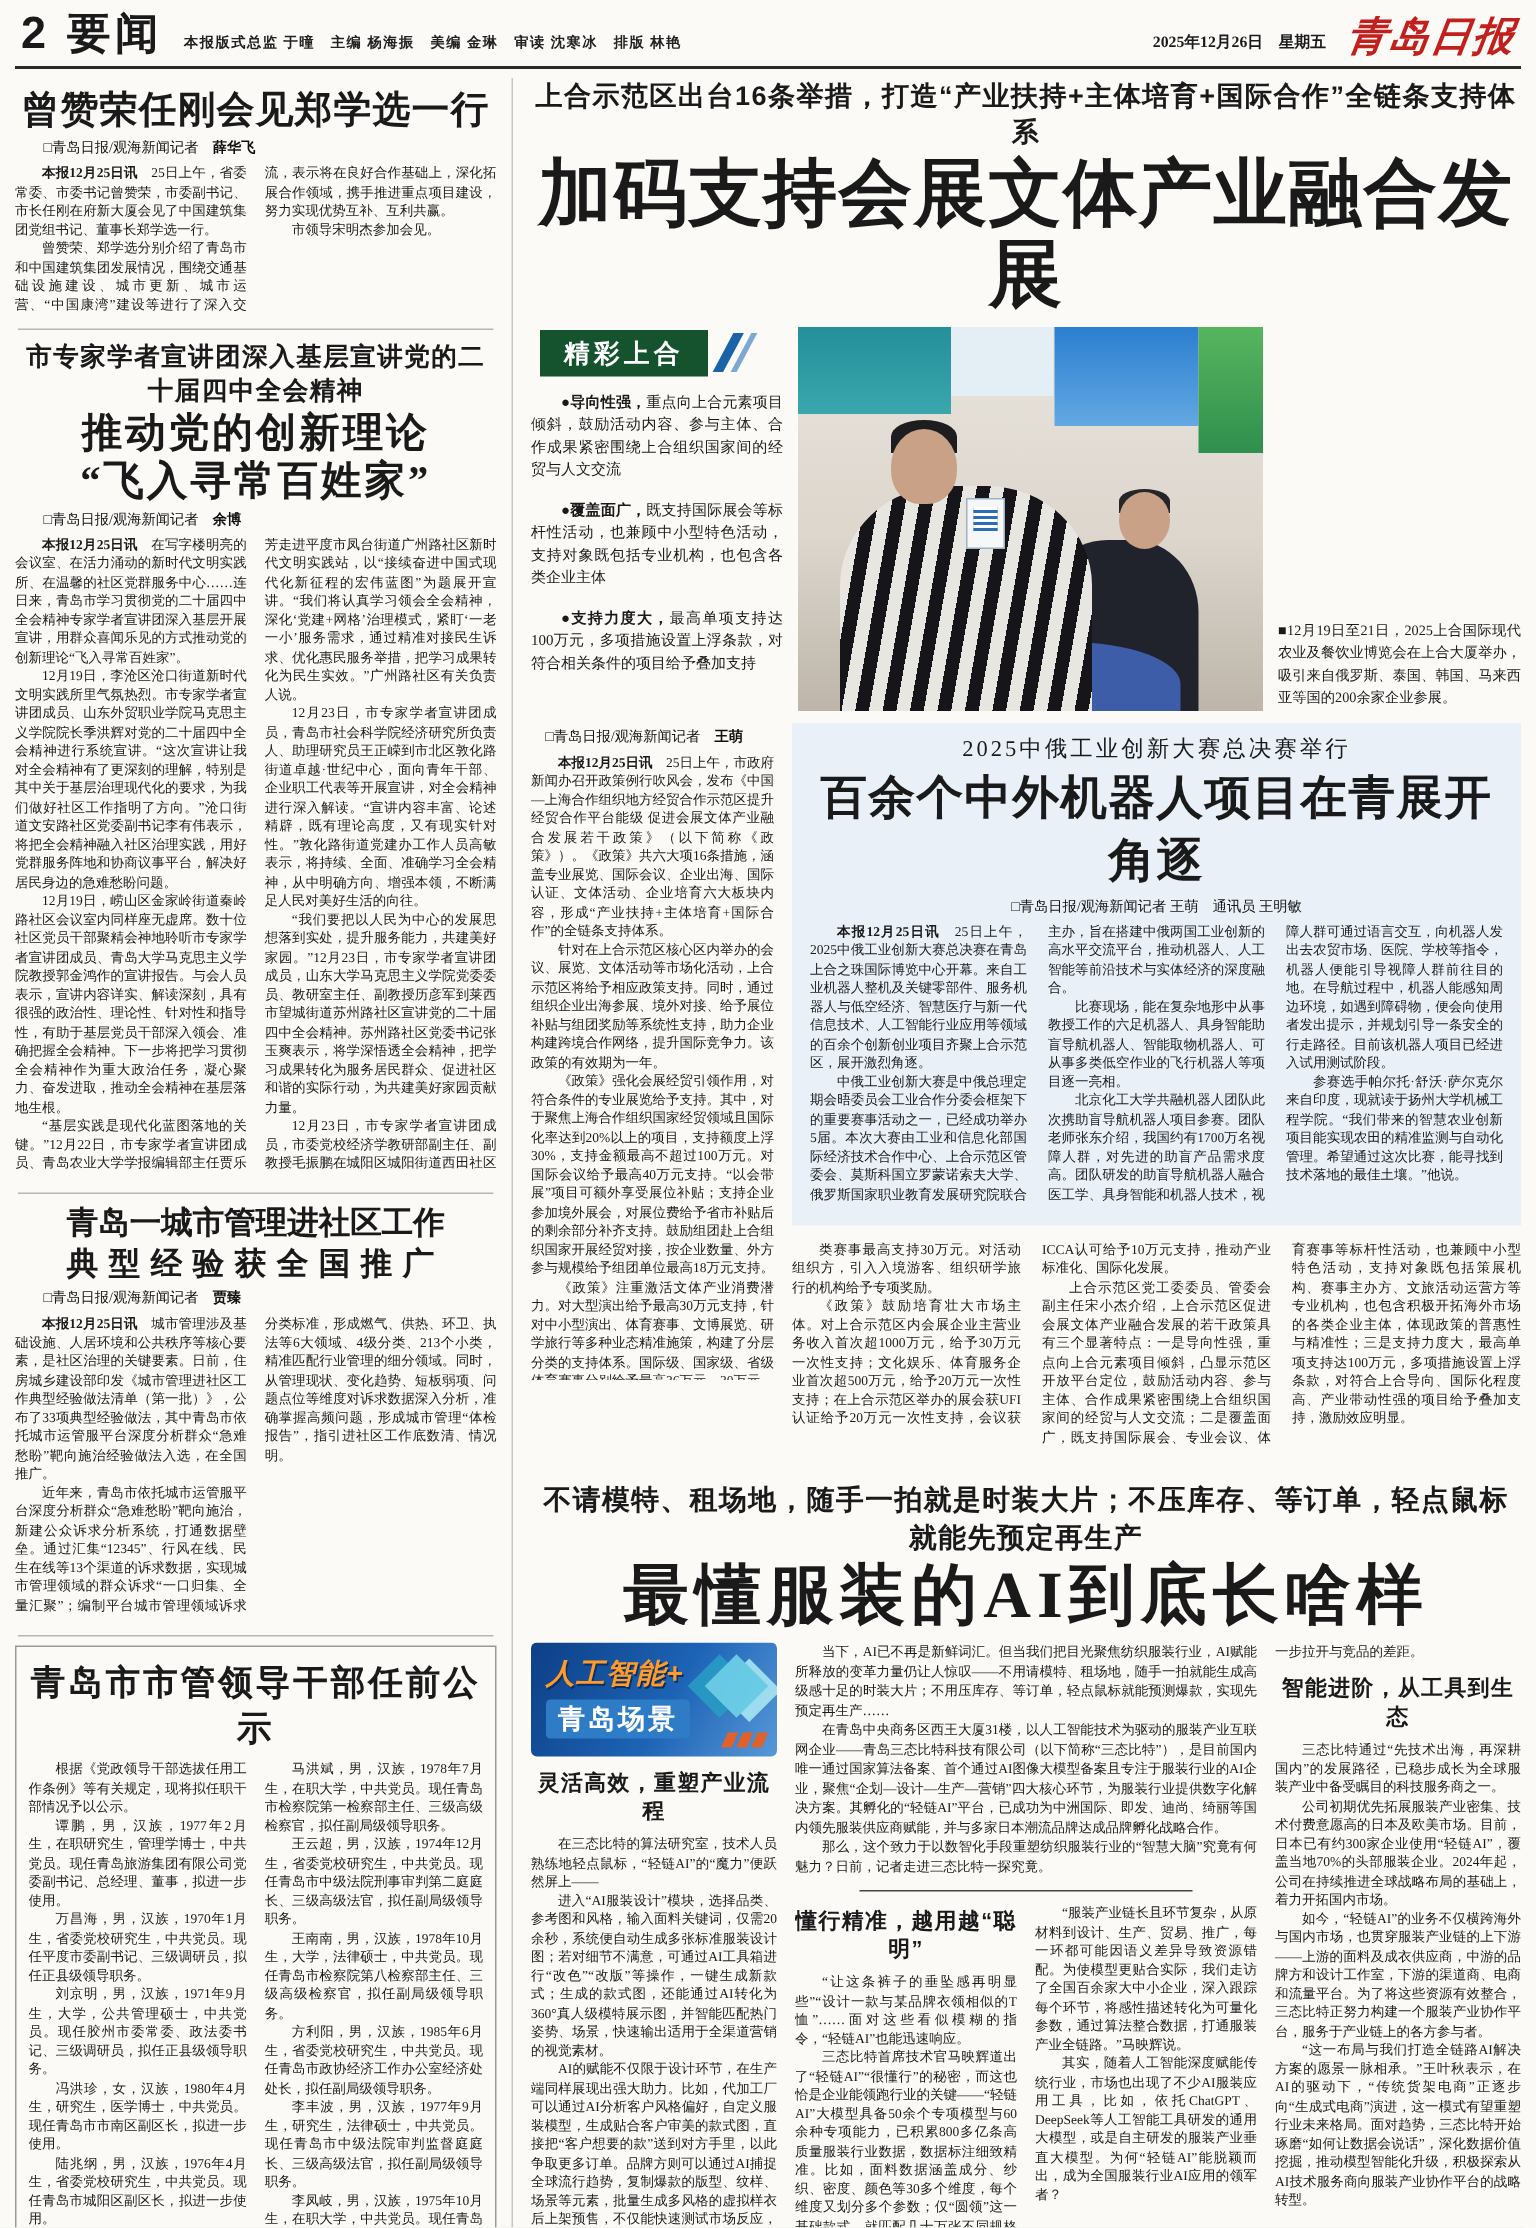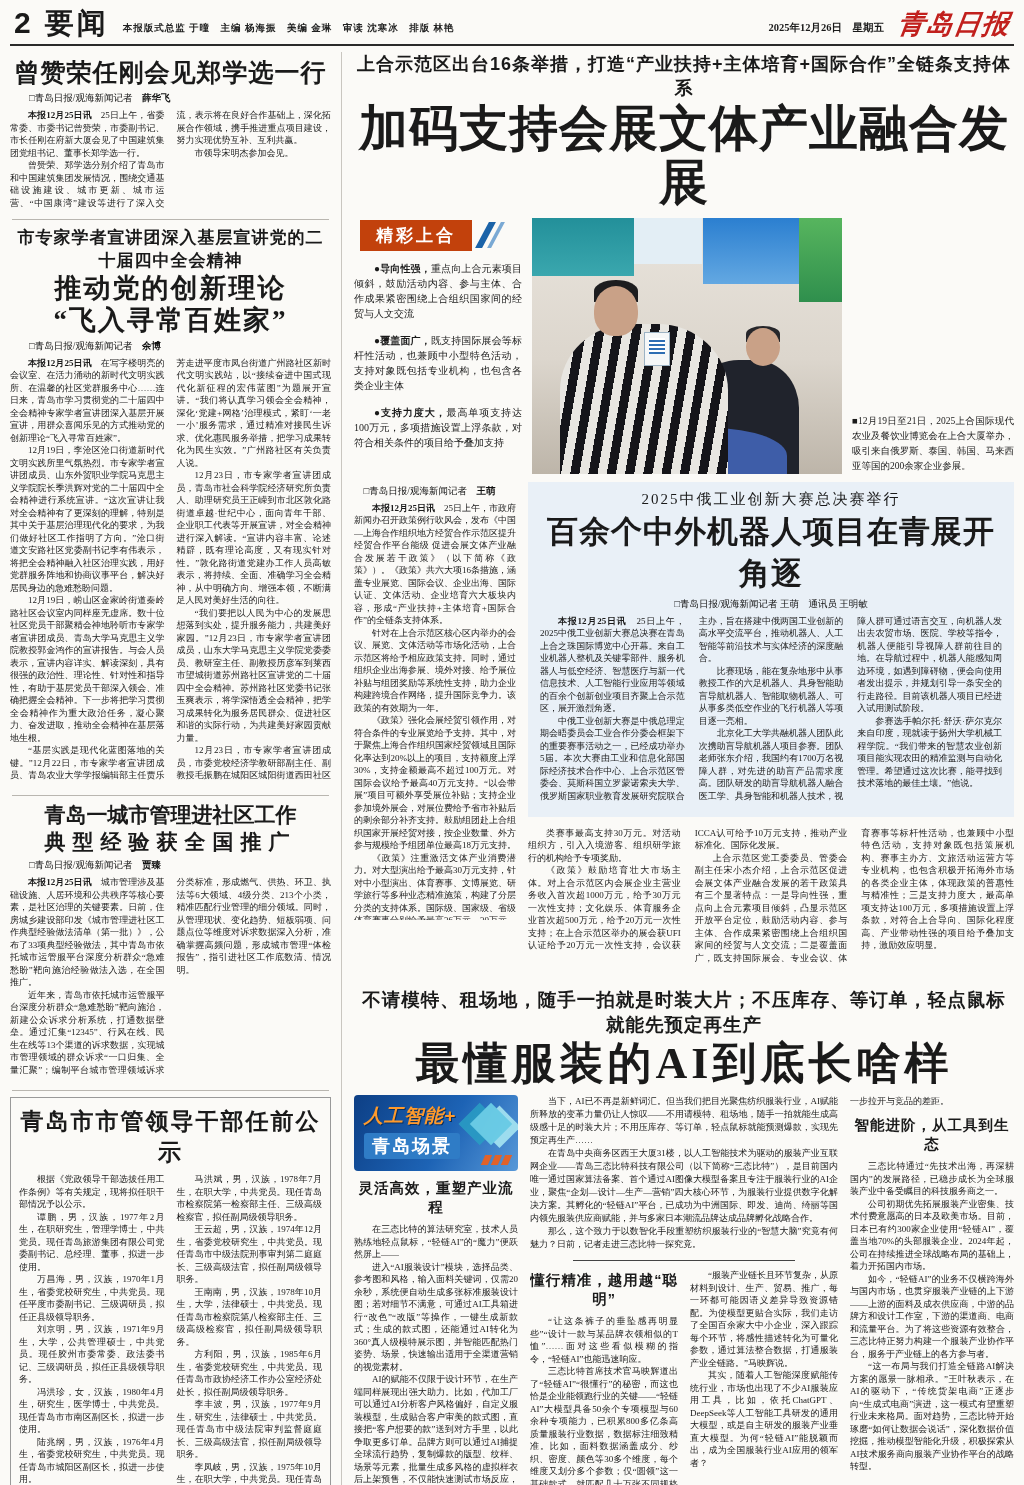--- a/index.html
+++ b/index.html
@@ -52,21 +52,21 @@
 
   
   .right-col { flex:1; min-width:0; }
   .kicker-expo { font-size:18px; font-weight:bold; text-align:center; letter-spacing:1px;
                  font-family:"Liberation Sans",sans-serif; }
   .h-expo { font-size:49px; font-weight:900; text-align:center; letter-spacing:1px;
             line-height:1.1; margin:2px 0 8px 0; }
 
   .photo-row { display:flex; gap:10px; height:256px; }
   .features-col { width:168px; flex:none; }
-  .label-shanghe { display:inline-block; background:#c2410c; color:#fff; font-weight:bold;
+  .label-shanghe { display:inline-block; background:#14532d; color:#fff; font-weight:bold;
                    font-size:17px; padding:4px 16px; letter-spacing:3px;
                    font-family:"Liberation Sans",sans-serif; }
   .label-wrap { position:relative; margin:2px 0 10px 6px; }
   .slash { position:absolute; top:2px; width:7px; height:26px; background:#1b63a8; transform:skewX(-28deg); }
   .slash.s1 { left:122px; } .slash.s2 { left:134px; width:4px; background:#7aa9d4; }
   .features-list { list-style:none; font-size:10px; line-height:15px; text-align:justify; }
   .features-list li { margin-bottom:12px; text-indent:2em; }
   .features-list .lead { font-weight:bold; font-family:"Liberation Sans",sans-serif; }
 
   .photo { flex:1; position:relative; overflow:hidden; background:linear-gradient(180deg,#e9e4dc 0%,#dcd6cd 55%,#bdb5a9 100%); }

